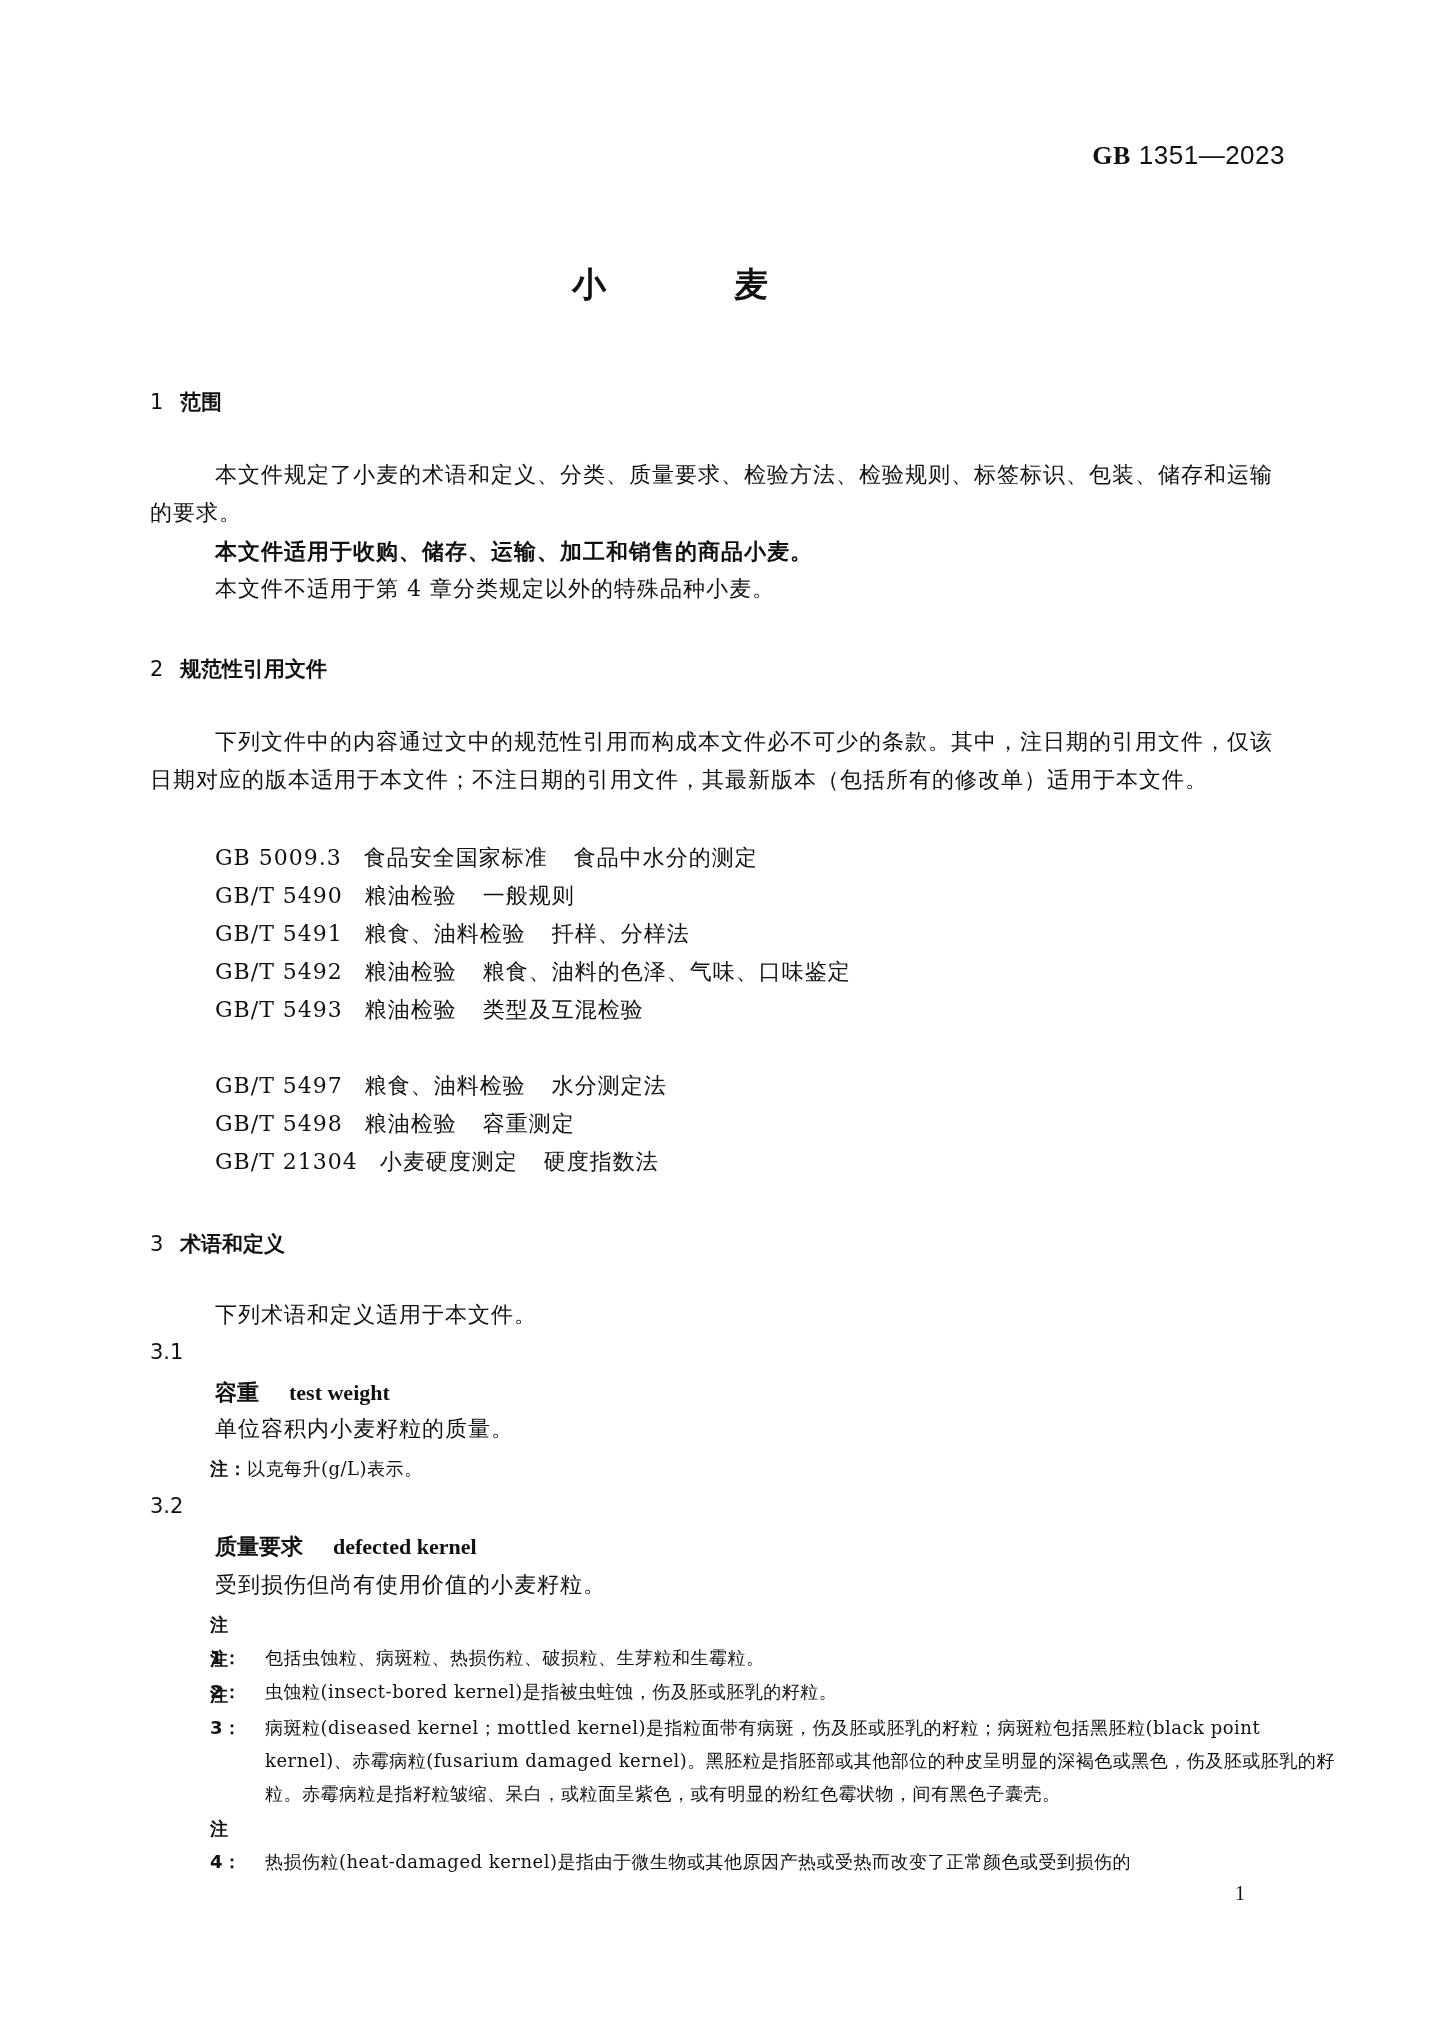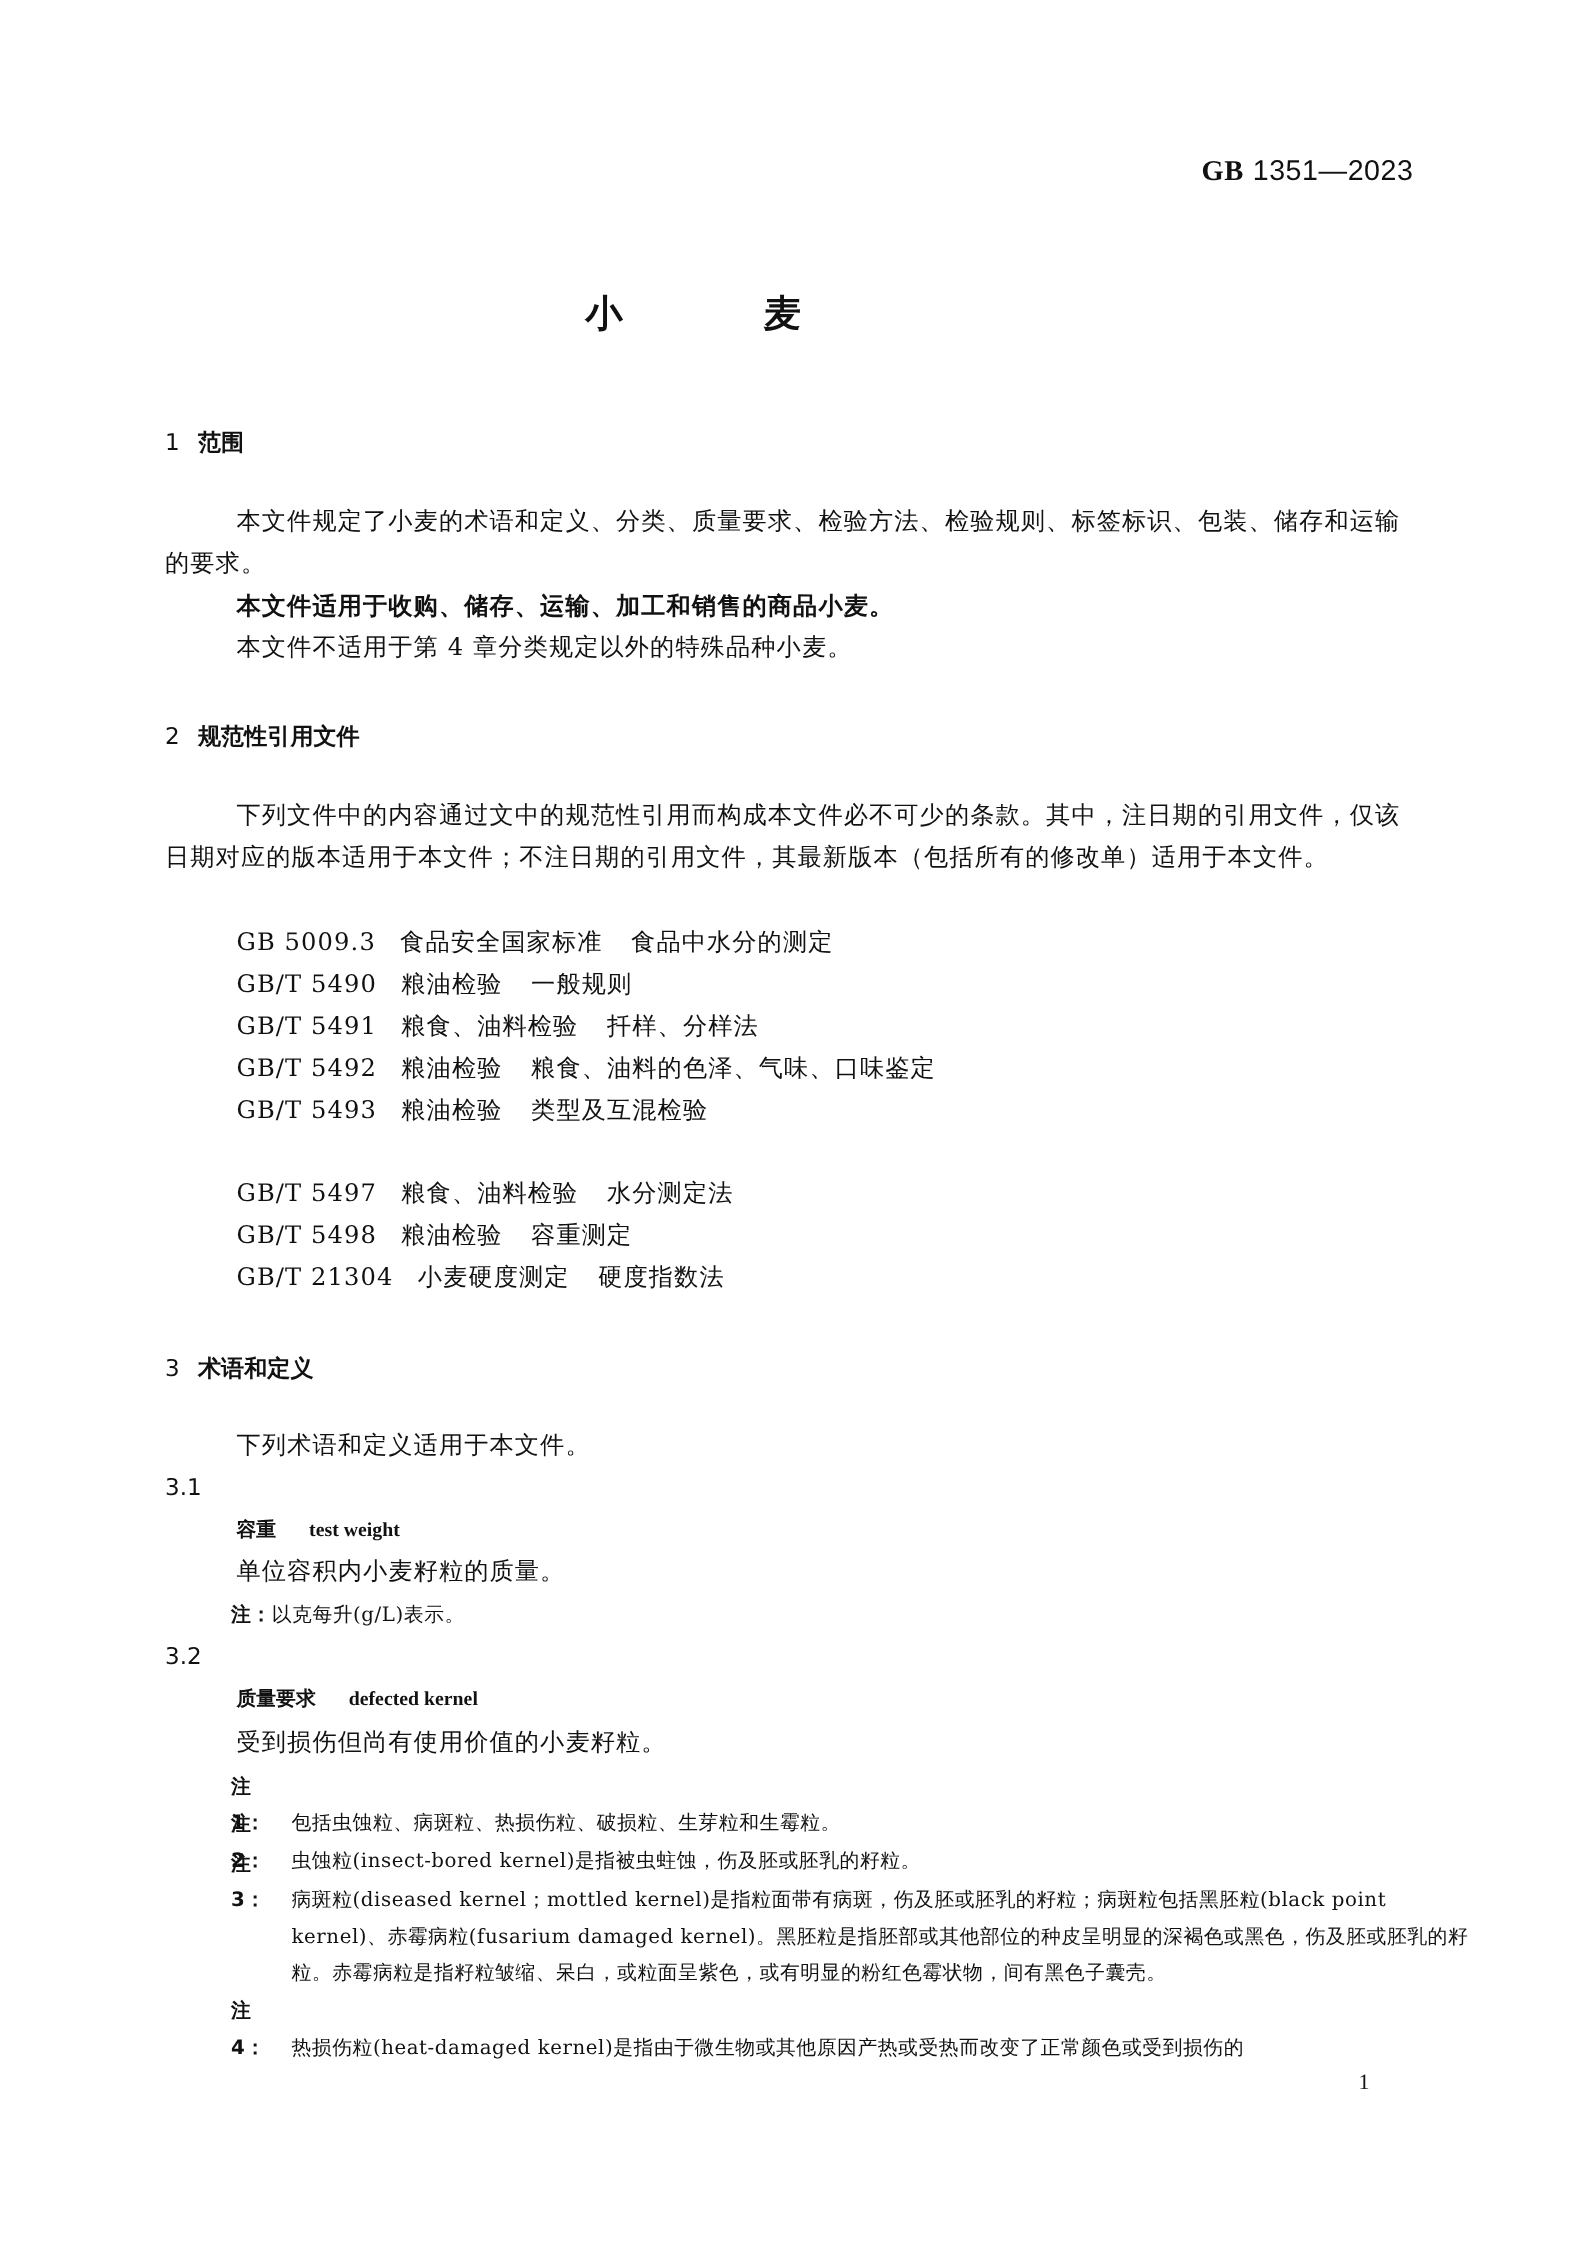--- a/index.html
+++ b/index.html
@@ -37,20 +37,21 @@
     }
     .title {
       top: 262px;
       left: 0;
       width: 1260px;
       text-align: center;
       font-size: 34px;
       font-family: "DejaVu Sans", sans-serif;
       font-weight: bold;
       letter-spacing: 0;
+      padding-left: 40px;
     }
     .title span { display: inline-block; margin: 0 64px; }
     .h1 {
       left: 150px;
       font-size: 21px;
       font-family: "DejaVu Sans", sans-serif;
       font-weight: bold;
     }
     .h1 .num {
       font-weight: normal;
@@ -72,21 +73,21 @@
     .indent { left: 215px; }
     .ref-line .code { display: inline-block; margin-right: 22px; }
     .ref-line .t1 { display: inline-block; margin-right: 26px; }
     .clause-num {
       left: 150px;
       font-size: 21px;
       font-family: "DejaVu Sans", sans-serif;
     }
     .term {
       left: 215px;
-      font-size: 18px;
+      font-size: 22px;
       font-family: "DejaVu Sans", sans-serif;
       font-weight: bold;
     }
     .term .en {
       font-family: "Liberation Serif", serif;
       font-weight: bold;
       margin-left: 30px;
     }
     .note {
       font-size: 18px;

